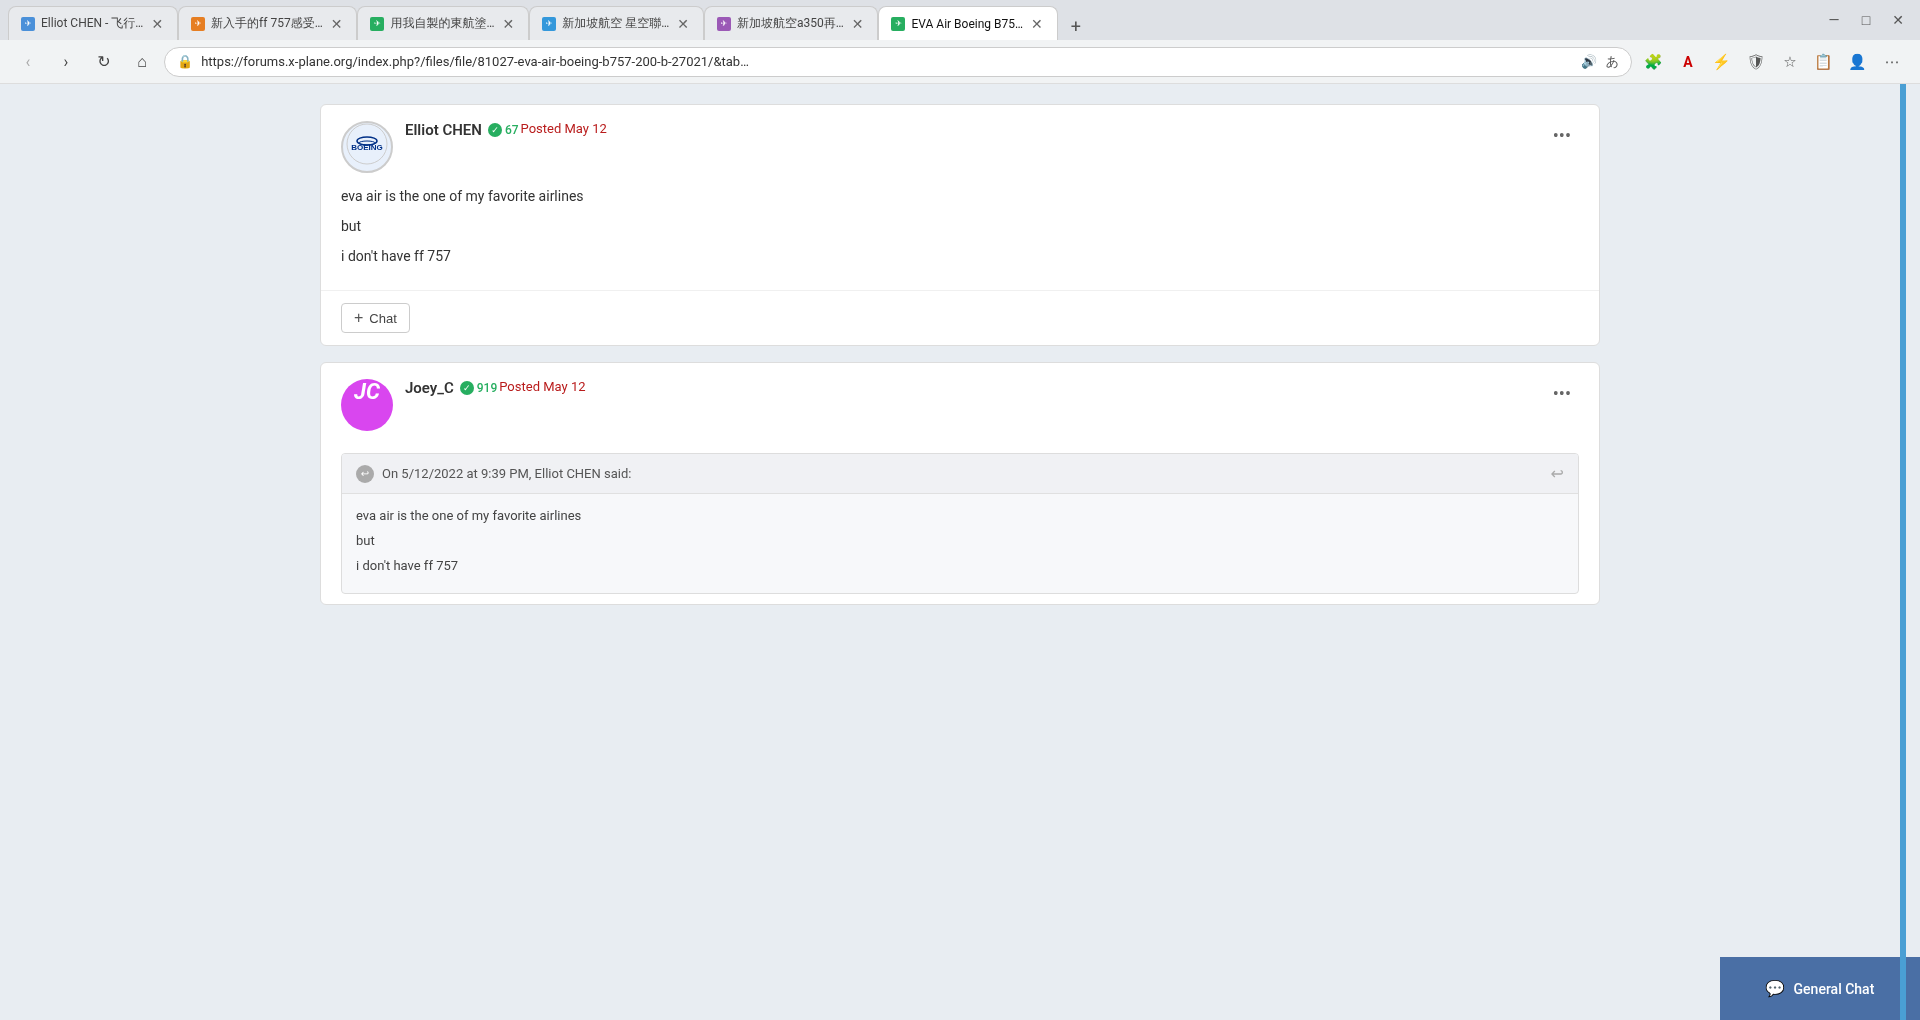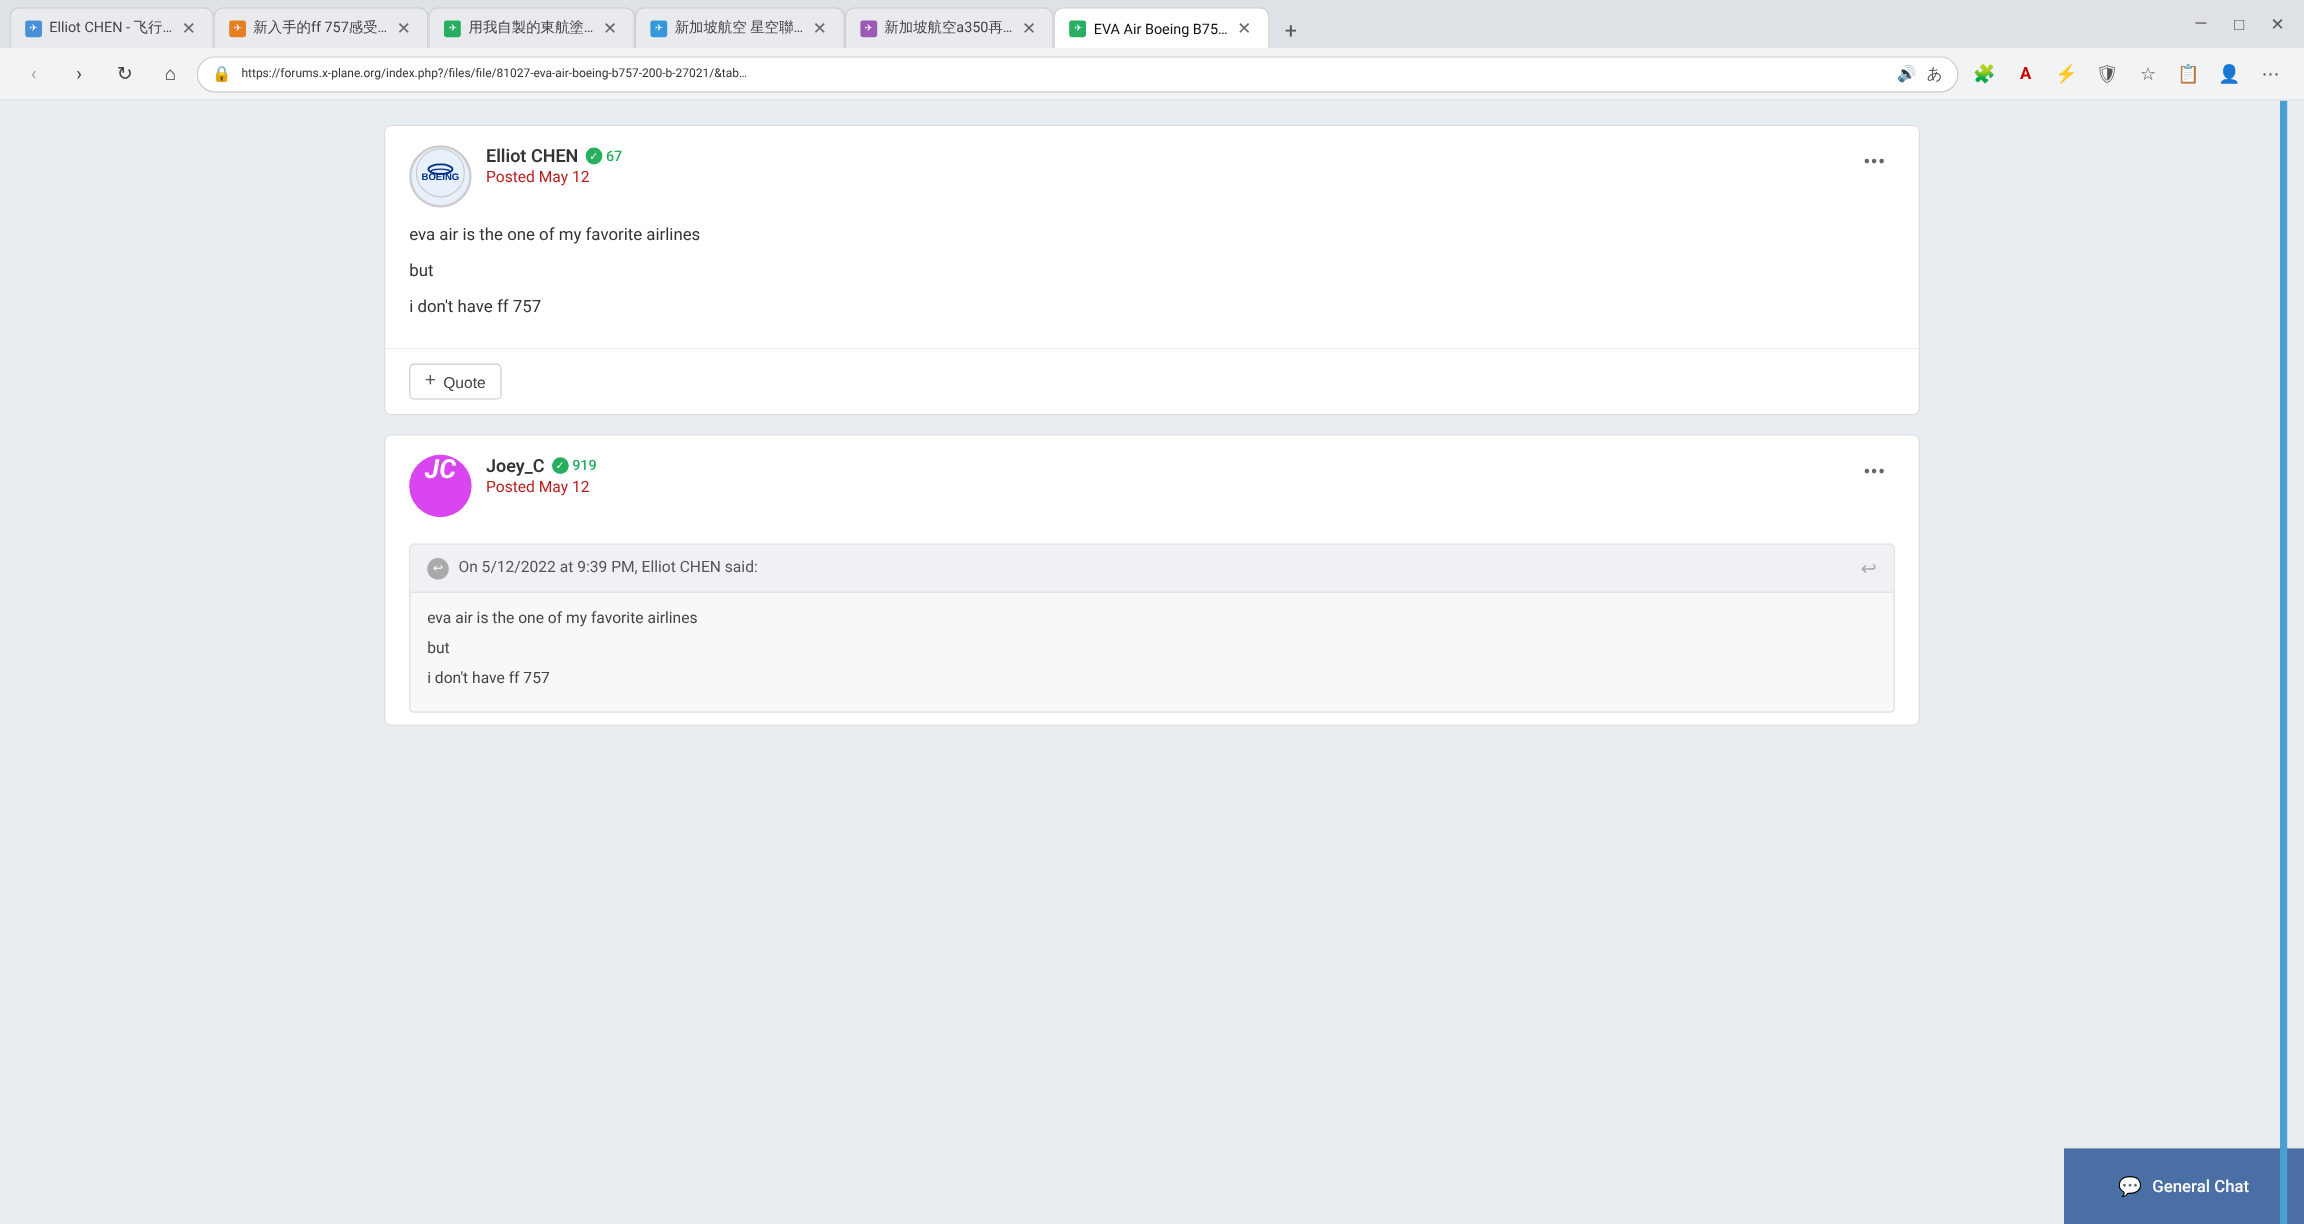--- a/index.html
+++ b/index.html
@@ -158,21 +158,21 @@
       gap: 8px;
       font-size: 13px;
       color: #333;
     }
 
     .address-text {
       flex: 1;
       overflow: hidden;
       text-overflow: ellipsis;
       white-space: nowrap;
-      font-size: 10px;
+      font-size: 13px;
     }
 
     .nav-icons {
       display: flex;
       gap: 2px;
       align-items: center;
     }
 
     .nav-icon-btn {
       width: 32px;
@@ -239,21 +239,21 @@
     .avatar-jc {
       background: #d946ef;
       color: white;
       font-size: 22px;
       font-weight: bold;
       font-style: italic;
     }
 
     .post-author-info {
       display: flex;
-      flex-direction: column;
+      flex-direction: row;
       gap: 2px;
     }
 
     .post-author-name {
       display: flex;
       align-items: center;
       gap: 6px;
       font-size: 15px;
       font-weight: 600;
       color: #333;
@@ -532,21 +532,21 @@
 
       <div class="post-body">
         <p>eva air is the one of my favorite airlines</p>
         <p>but</p>
         <p>i don't have ff 757</p>
       </div>
 
       <div class="post-footer">
         <button class="quote-btn">
           <span class="plus-icon">+</span>
-          <span>Quote</span>
+          <span>Chat</span>
         </button>
       </div>
     </div>
 
     <div class="post-card">
       <div class="post-header">
         <div class="post-header-left">
           <div class="avatar avatar-jc">
             <span>JC</span>
           </div>

